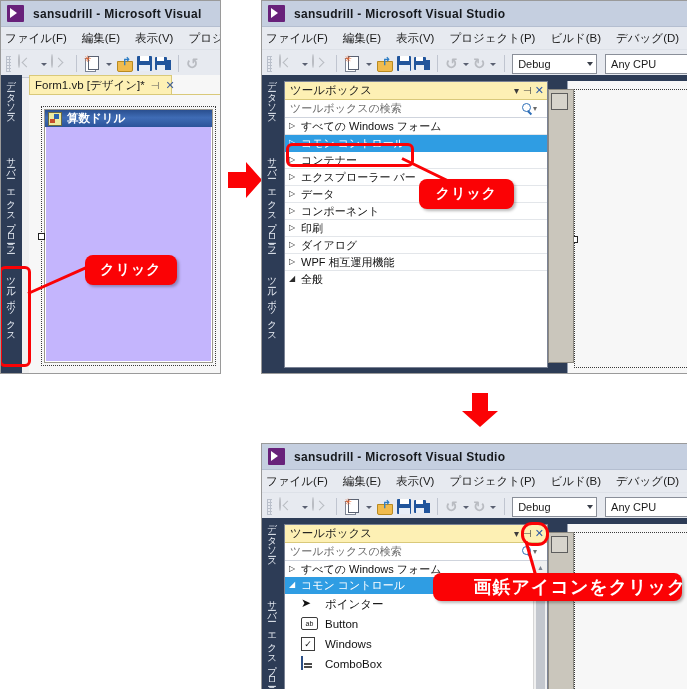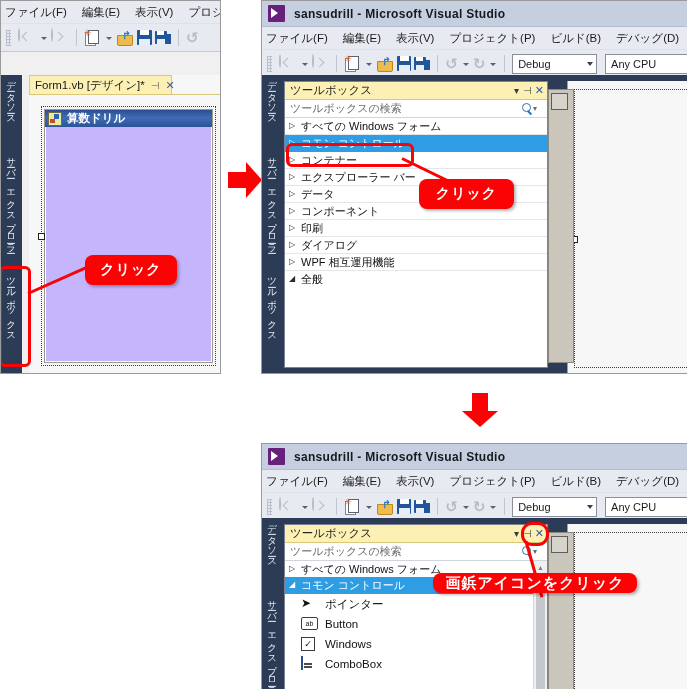--- a/index.html
+++ b/index.html
@@ -210,20 +210,24 @@
   }
   .redbox{position:absolute;border:3px solid #fb0205;border-radius:6px;pointer-events:none;}
   .leader{position:absolute;background:#fb0205;transform-origin:left center;height:3px;}
   .bigarrow{position:absolute;}
 </style>
 </head>
 <body>
 
 <div class="panel" style="left:0;top:0;width:219px;height:372px;">
 
+  <div class="vs-title">
+    <div class="vs-logo"></div>
+    <div class="vs-title-text">sansudrill - Microsoft Visual</div>
+  </div>
 
   <div class="vs-menu">
     <span>ファイル(F)</span>
     <span>編集(E)</span>
     <span>表示(V)</span>
     <span>プロジ</span>
   </div>
 
   <div class="vs-toolbar">
     <div class="tb-grip"></div>
@@ -535,14 +539,14 @@
 
       <div class="vsb">
         <div class="up">▲</div>
         <div class="thumb"></div>
       </div>
     </div>
   </div>
 
   <div class="redbox" style="left:259px;top:78px;width:22px;height:18px;border-radius:11px;"></div>
   <div class="leader" style="left:264px;top:96px;width:58px;transform:rotate(74deg);"></div>
-  <div class="callout" style="left:171px;top:129px;width:204px;height:20px;font-size:15px;">画鋲アイコンをクリック</div>
+  <div class="callout" style="left:171px;top:129px;width:204px;height:28px;font-size:18px;padding-left:45px;">画鋲アイコンをクリック</div>
 </div>
 
 </body></html>

